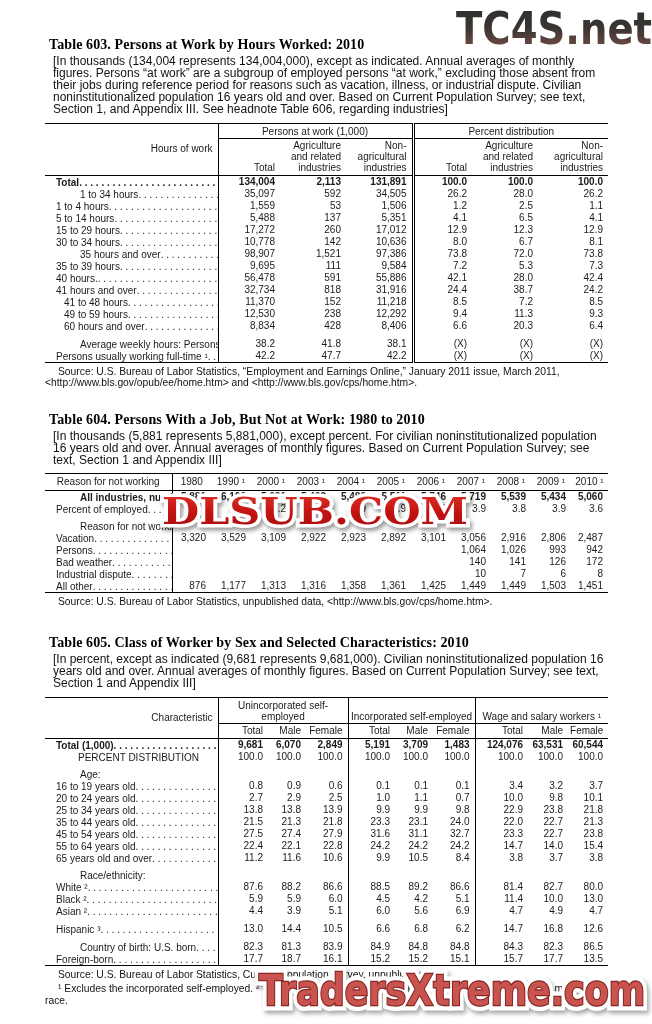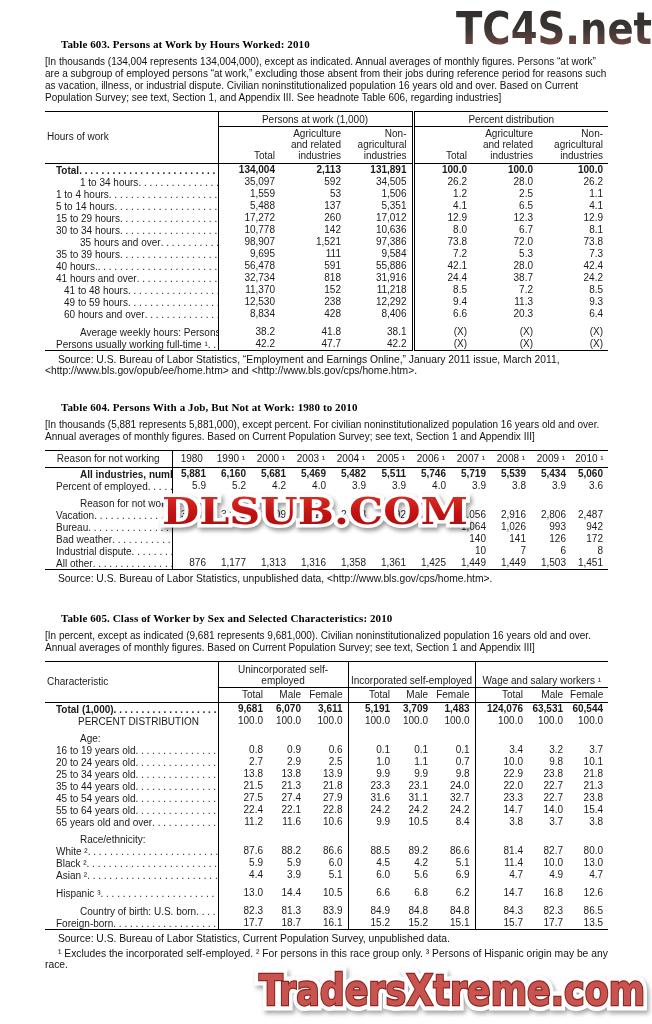--- a/index.html
+++ b/index.html
@@ -1,28 +1,28 @@
 <!DOCTYPE html>
 <html><head>
 <meta charset="utf-8">
 <style>
   html,body{margin:0;padding:0;background:#888;}
   .page{position:relative;width:652px;height:1024px;background:#fff;overflow:hidden;
         color:#1a1a1a;font-family:"Liberation Sans",sans-serif;}
   .content{padding:36px 44px 0 45px;}
 
-  .tbl-title{font-family:"Liberation Serif",serif;font-weight:bold;font-size:11px;
-             line-height:17px;margin:0 0 3px 16px;letter-spacing:.1px;color:#000;}
-  .tbl-note{font-size:10px;line-height:11.9px;margin:0 0 7px 0;color:#111;}
+  .tbl-title{font-family:"Liberation Serif",serif;font-weight:bold;font-size:14px;
+             line-height:17px;margin:0 0 3px 4px;letter-spacing:.1px;color:#000;}
+  .tbl-note{font-size:12px;line-height:11.9px;margin:0 0 7px 8px;color:#111;}
 
   table{border-collapse:collapse;table-layout:fixed;width:563px;}
   td,th{font-size:10px;line-height:11px;padding:0;vertical-align:bottom;overflow:hidden;}
   thead th{font-weight:normal;text-align:right;padding:1px 5px 2px 2px;}
   thead th.grp{text-align:center;padding:2px 2px 1px 2px;border-bottom:1px solid #000;}
-  thead th.stubh{text-align:left;vertical-align:middle;}
+  thead th.stubh{text-align:right;vertical-align:middle;}
   table{border-top:1px solid #000;border-bottom:1.5px solid #000;}
   thead{border-bottom:1.5px solid #000;}
   .num{text-align:right;padding:0 5px 1px 0;white-space:nowrap;}
   .stub{vertical-align:bottom;}
   .stub .w{display:flex;align-items:baseline;}
   .lt{white-space:nowrap;}
   .dots{flex:1;overflow:hidden;white-space:nowrap;color:#222;}
   .dots::after{content:" . . . . . . . . . . . . . . . . . . . . . . . . . . . . . . . . . . . . . . . . . . . . . . . . . . . . .";}
   tr.b td{font-weight:bold;}
   tr.gap td{padding-top:6px;}
@@ -401,21 +401,21 @@
               <td class="num c5">2,892</td>
               <td class="num c6">3,101</td>
               <td class="num c7">3,056</td>
               <td class="num c8">2,916</td>
               <td class="num c9">2,806</td>
               <td class="num c10">2,487</td>
             </tr>
             <tr>
               <td class="stub ind1">
                 <div class="w">
-                  <span class="lt">Bureau</span>
+                  <span class="lt">Persons</span>
                   <span class="dots"></span>
                 </div>
               </td>
               <td class="num c0"></td>
               <td class="num c1"></td>
               <td class="num c2"></td>
               <td class="num c3"></td>
               <td class="num c4"></td>
               <td class="num c5"></td>
               <td class="num c6"></td>
@@ -524,21 +524,21 @@
         <tbody>
             <tr class="b">
               <td class="stub ind1">
                 <div class="w">
                   <span class="lt">Total (1,000)</span>
                   <span class="dots"></span>
                 </div>
               </td>
               <td class="num c0">9,681</td>
               <td class="num c1">6,070</td>
-              <td class="num c2">3,611</td>
+              <td class="num c2">2,849</td>
               <td class="num c3">5,191</td>
               <td class="num c4">3,709</td>
               <td class="num c5">1,483</td>
               <td class="num c6">124,076</td>
               <td class="num c7">63,531</td>
               <td class="num c8">60,544</td>
             </tr>
             <tr>
               <td class="stub ind3">
                 <div class="w">

